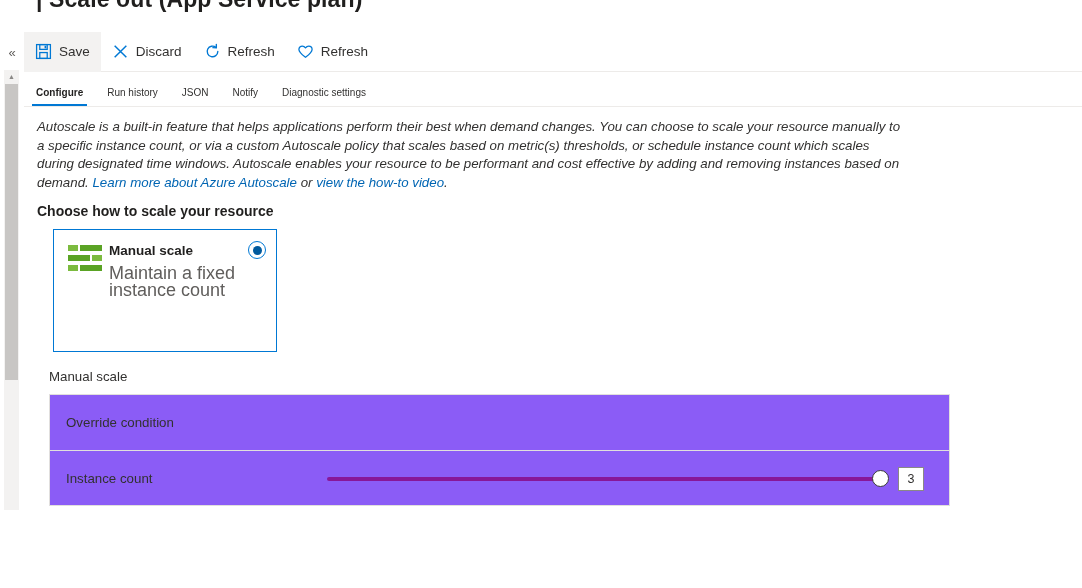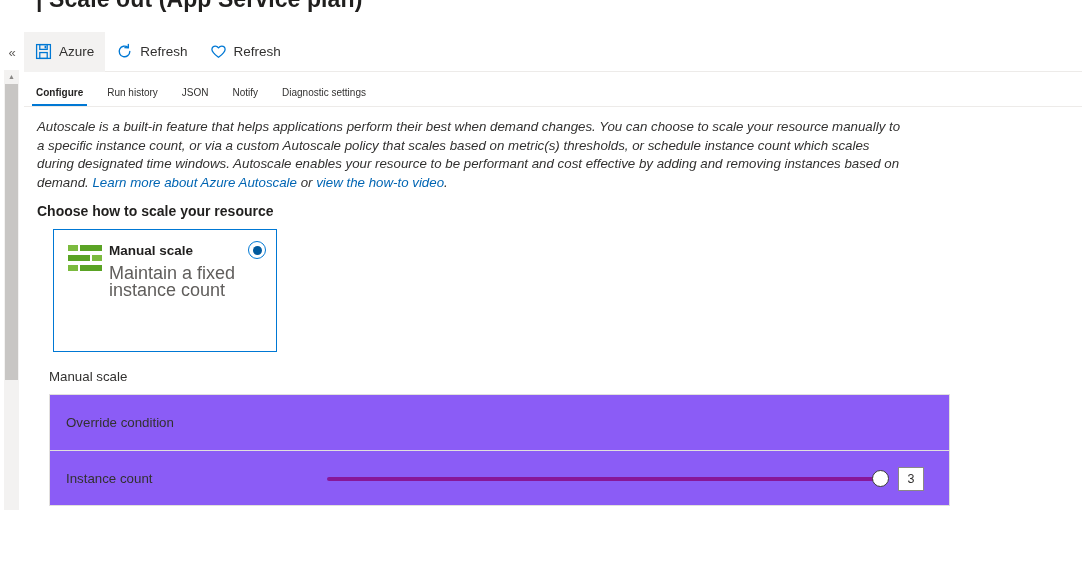--- a/index.html
+++ b/index.html
@@ -251,23 +251,29 @@
 
   <div class="toolbar">
 
     <div class="tb-btn active-bg">
       <svg class="tb-ico" viewBox="0 0 16 16">
         <rect x="1.5" y="1.5" width="13" height="13" fill="none" stroke="#0078d4" stroke-width="1.2"></rect>
         <rect x="4.5" y="1.5" width="7" height="4.5" fill="none" stroke="#0078d4" stroke-width="1.2"></rect>
         <rect x="4.5" y="9" width="7" height="5.5" fill="none" stroke="#0078d4" stroke-width="1.2"></rect>
         <rect x="9" y="2.6" width="1.6" height="2.4" fill="#0078d4"></rect>
       </svg>
-      <span>Azure</span>
-    </div>
-
+      <span>Save</span>
+    </div>
+
+    <div class="tb-btn">
+      <svg class="tb-ico" viewBox="0 0 16 16">
+        <path d="M2.5 2.5 L13.5 13.5 M13.5 2.5 L2.5 13.5" stroke="#0078d4" stroke-width="1.4" fill="none"></path>
+      </svg>
+      <span>Discard</span>
+    </div>
 
     <div class="tb-btn">
       <svg class="tb-ico" viewBox="0 0 16 16">
         <path d="M13 8 A5 5 0 1 1 11.2 4.1" stroke="#0078d4" stroke-width="1.3" fill="none" stroke-linecap="round"></path>
         <path d="M11.6 1.4 L11.6 4.6 L8.4 4.4" stroke="#0078d4" stroke-width="1.3" fill="none" stroke-linecap="round" stroke-linejoin="round"></path>
       </svg>
       <span>Refresh</span>
     </div>
 
 

